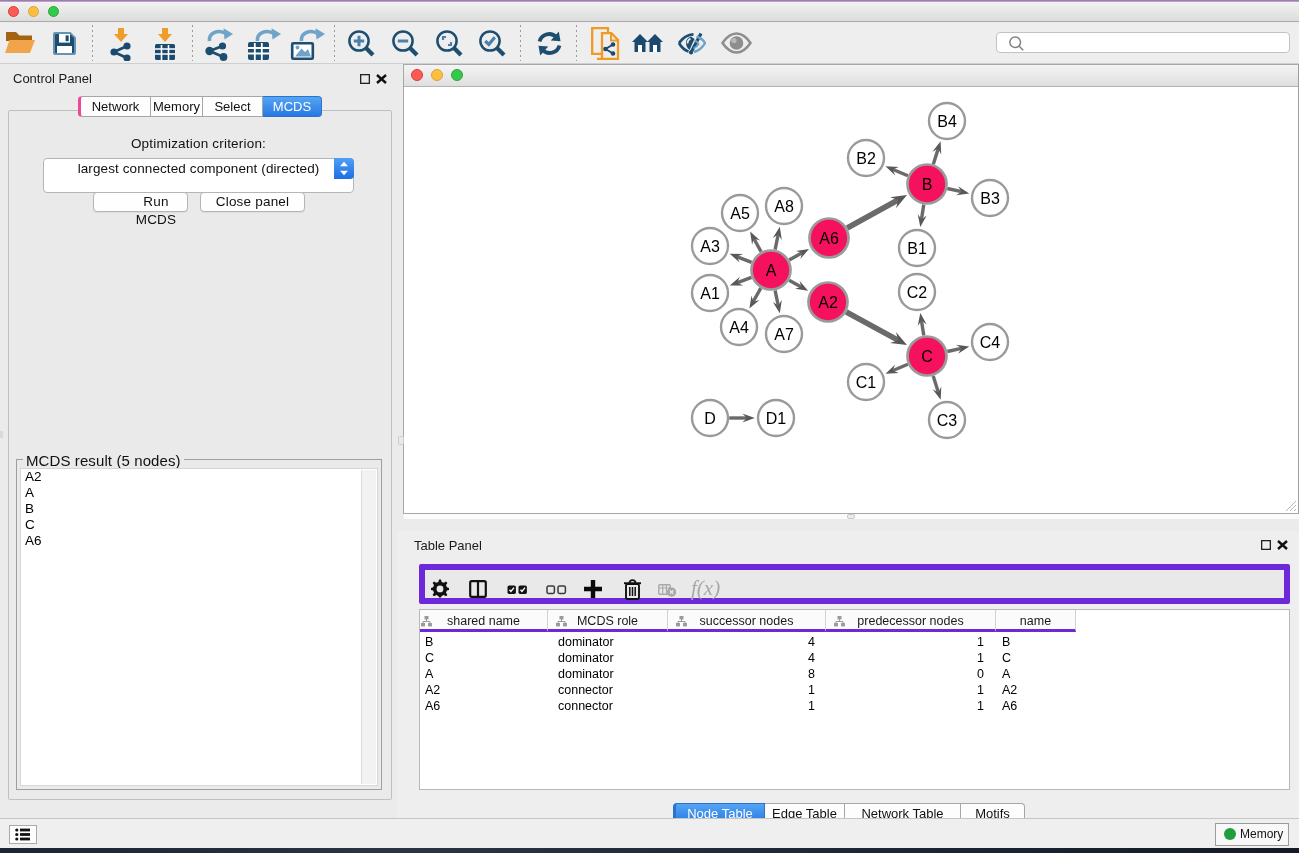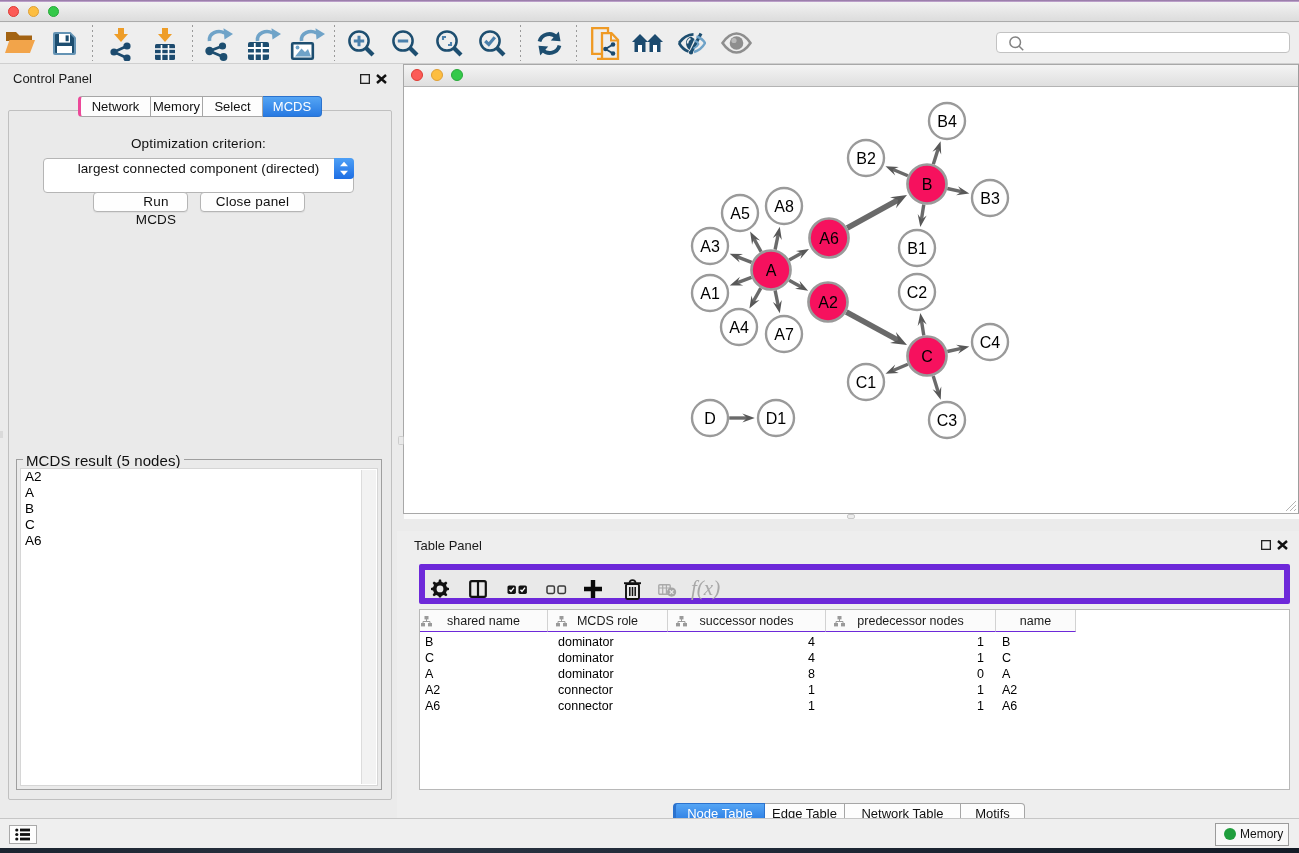--- a/index.html
+++ b/index.html
@@ -60,21 +60,21 @@
   font-size:14px; color:#1c1c1c; letter-spacing:0.1px; }
 #netcanvas { position:absolute; left:0; top:23px; width:894px; height:425px; background:#fff; }
 
 #tpanel { left:397px; top:519px; width:902px; height:299px; background:#eeeeee;margin-top:12px; }
 #tphead { position:absolute; left:17px; top:7px; font-size:13px; color:#1a1a1a; }
 #ttoolbar { position:absolute; left:22px; top:33px; width:871px; height:40px;
   background:#e9e9e9; border:6px solid #6d28d9; border-radius:2px; }
 #ttable { position:absolute; left:22px; top:78px; width:871px; height:181px;
   background:#fff; border:1px solid #b8b8b8; }
 .thead { position:absolute; top:0; height:22px; background:#fbfbfb;
-  border-right:1px solid #d2d2d2; border-bottom:1px solid #6d28d9;
+  border-right:1px solid #d2d2d2; border-bottom:3px solid #6d28d9;
   font-size:12.5px; color:#1a1a1a; text-align:center; line-height:22px; }
 .trow { position:absolute; height:16px; font-size:12.5px; color:#000; line-height:16px; }
 .tcell { position:absolute; top:0; height:16px; }
 .num { text-align:right; }
 
 #btabs { position:absolute; left:276px; top:272px; }
 
 #statusbar { left:0; top:818px; width:1299px; height:30px; background:#efefef;
   border-top:1px solid #c6c6c6; }
 #listbtn { position:absolute; left:9px; top:6px; width:28px; height:19px; background:#fdfdfd;

